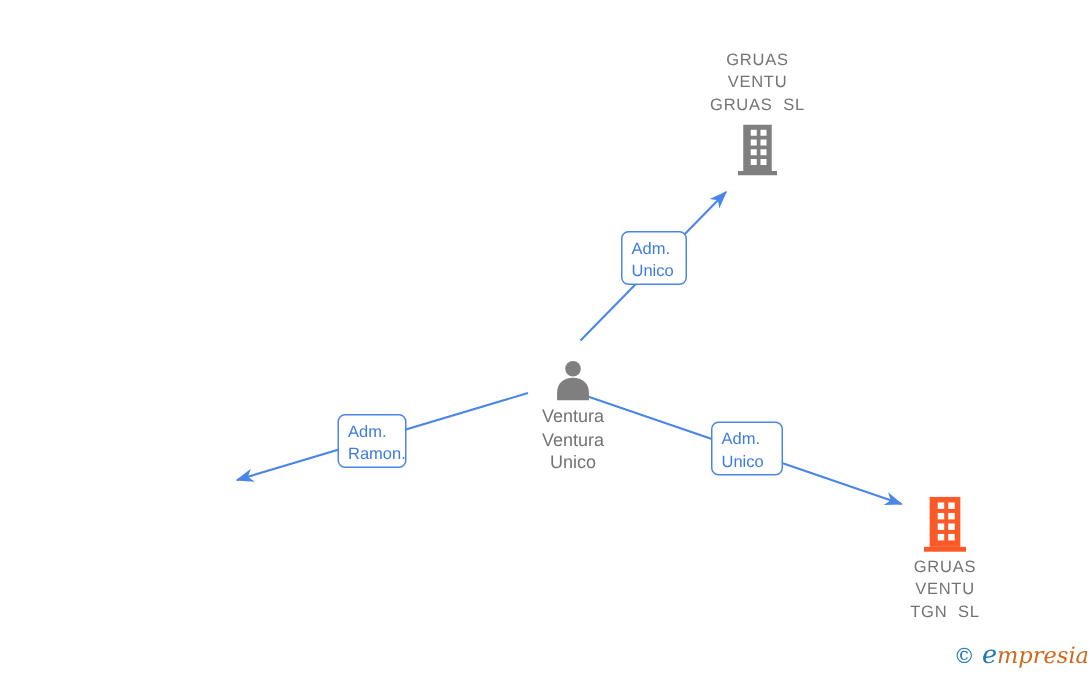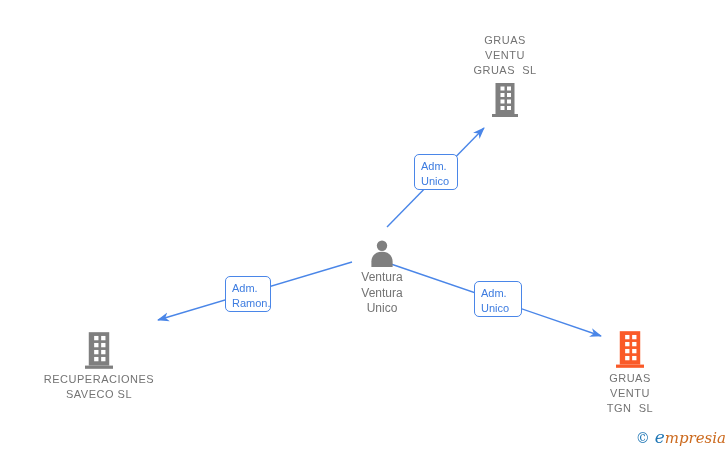--- a/index.html
+++ b/index.html
@@ -114,42 +114,20 @@
         <path d="M14,12.8 c-6.3,0 -10.6,3.7 -10.6,9.8 L3.4,28 l21.2,0 l0,-5.4 c0,-6.1 -4.3,-9.8 -10.6,-9.8 z"></path>
       </g>
     </svg>
     <div class="person-name">
       <div>Ventura</div>
       <div>Ventura</div>
       <div>Unico</div>
     </div>
   </div>
 
-  <div class="node" style="left:14px; top:332px; width:170px;">
-    <svg class="node-icon" width="28" height="37" viewBox="0 0 26 34">
-      <g class="building-body">
-        <rect x="3.5" y="0" width="19" height="31"></rect>
-        <rect x="0" y="31" width="26" height="3"></rect>
-      </g>
-      <g fill="#ffffff">
-        <rect x="8.5" y="3.5" width="4" height="4"></rect>
-          <rect x="15" y="3.5" width="4" height="4"></rect>
-        <rect x="8.5" y="10" width="4" height="4"></rect>
-          <rect x="15" y="10" width="4" height="4"></rect>
-        <rect x="8.5" y="16.5" width="4" height="4"></rect>
-          <rect x="15" y="16.5" width="4" height="4"></rect>
-        <rect x="8.5" y="23" width="4" height="4"></rect>
-          <rect x="15" y="23" width="4" height="4"></rect>
-      </g>
-    </svg>
-    <div class="company-name name-gap-top">
-      <div class="name-line">RECUPERACIONES</div>
-      <div class="name-line">SAVECO SL</div>
-    </div>
-  </div>
 
   <div class="node" style="left:568px; top:331px; width:124px;">
     <svg class="node-icon" width="28" height="37" viewBox="0 0 26 34">
       <g class="building-body orange">
         <rect x="3.5" y="0" width="19" height="31"></rect>
         <rect x="0" y="31" width="26" height="3"></rect>
       </g>
       <g fill="#ffffff">
         <rect x="8.5" y="3.5" width="4" height="4"></rect>
           <rect x="15" y="3.5" width="4" height="4"></rect>

